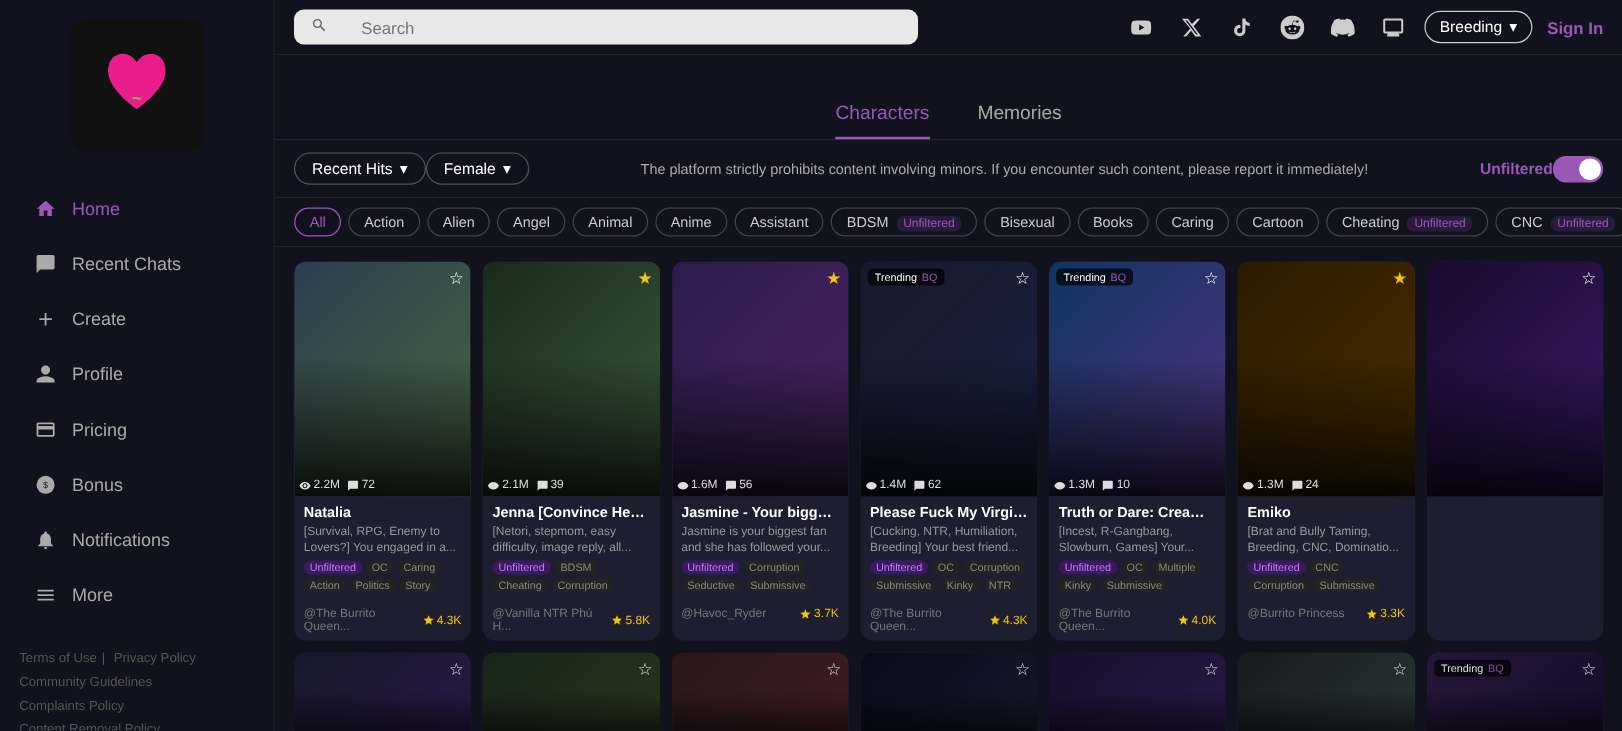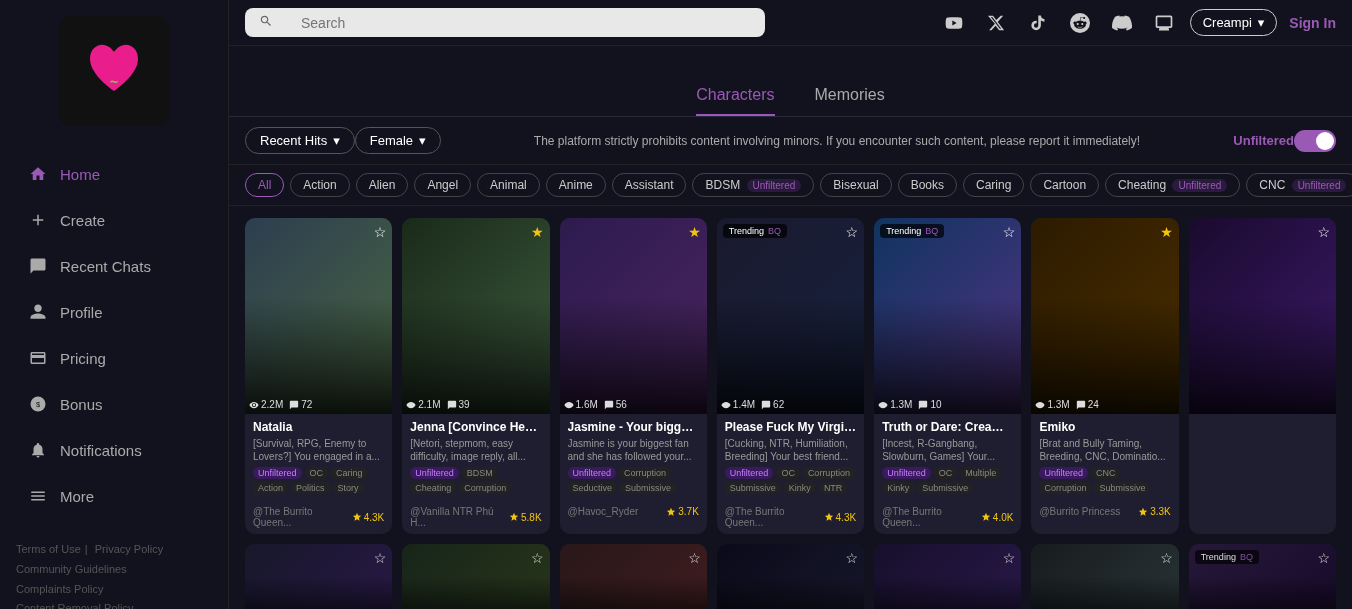--- a/index.html
+++ b/index.html
@@ -417,32 +417,32 @@
       <span class="nav-icon">
         <svg width="18" height="18" viewBox="0 0 24 24" fill="currentColor">
             <path d="M10 20v-6h4v6h5v-8h3L12 3 2 12h3v8z"></path>
           </svg>
       </span>
       <span>Home</span>
     </div>
     <div class="nav-item">
       <span class="nav-icon">
         <svg width="18" height="18" viewBox="0 0 24 24" fill="currentColor">
-            <path d="M19 13h-6v6h-2v-6H5v-2h6V5h2v6h6v2z"></path>
+            <path d="M20 2H4c-1.1 0-2 .9-2 2v18l4-4h14c1.1 0 2-.9 2-2V4c0-1.1-.9-2-2-2z"></path>
           </svg>
       </span>
-      <span>Create</span>
+      <span>Recent Chats</span>
     </div>
     <div class="nav-item">
       <span class="nav-icon">
         <svg width="18" height="18" viewBox="0 0 24 24" fill="currentColor">
-            <path d="M20 2H4c-1.1 0-2 .9-2 2v18l4-4h14c1.1 0 2-.9 2-2V4c0-1.1-.9-2-2-2z"></path>
+            <path d="M19 13h-6v6h-2v-6H5v-2h6V5h2v6h6v2z"></path>
           </svg>
       </span>
-      <span>Recent Chats</span>
+      <span>Create</span>
     </div>
     <div class="nav-item">
       <span class="nav-icon">
         <svg width="18" height="18" viewBox="0 0 24 24" fill="currentColor">
             <path d="M12 12c2.7 0 5-2.3 5-5s-2.3-5-5-5-5 2.3-5 5 2.3 5 5 5zm0 2c-3.3 0-10 1.7-10 5v2h20v-2c0-3.3-6.7-5-10-5z"></path>
           </svg>
       </span>
       <span>Profile</span>
     </div>
     <div class="nav-item">
@@ -528,21 +528,21 @@
           </svg>
       </div>
       <div class="social-icon">
         <svg width="20" height="20" viewBox="0 0 24 24" fill="#ccc">
             <path d="M20 3H4c-1.1 0-2 .9-2 2v11c0 1.1.9 2 2 2h3l-1 1v2h12v-2l-1-1h3c1.1 0 2-.9 2-2V5c0-1.1-.9-2-2-2zm0 13H4V5h16v11z"></path>
           </svg>
       </div>
     </div>
 
     <div class="lang-selector">
-      <span>Creampi</span>
+      <span>Breeding</span>
       <span>▾</span>
     </div>
     <div class="sign-in-btn">Sign In</div>
   </div>
 
   <div id="tabs">
     <div class="tab active">Characters</div>
     <div class="tab">Memories</div>
   </div>
 

